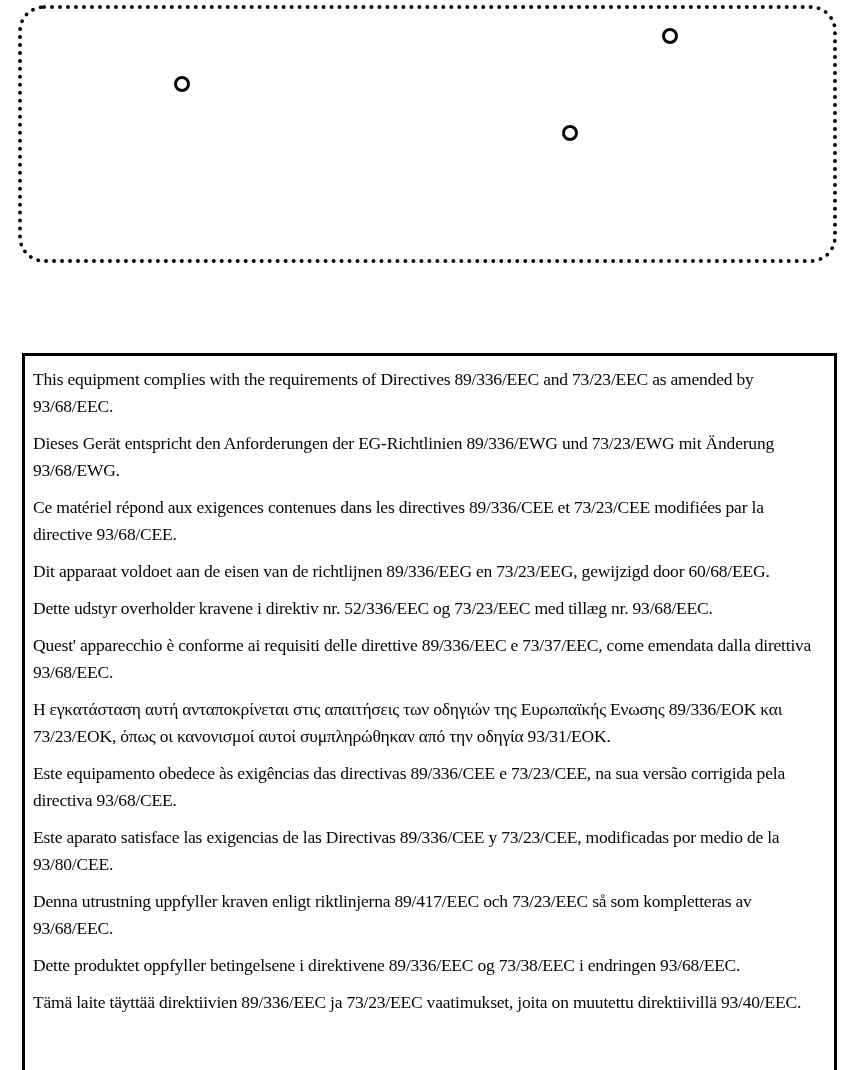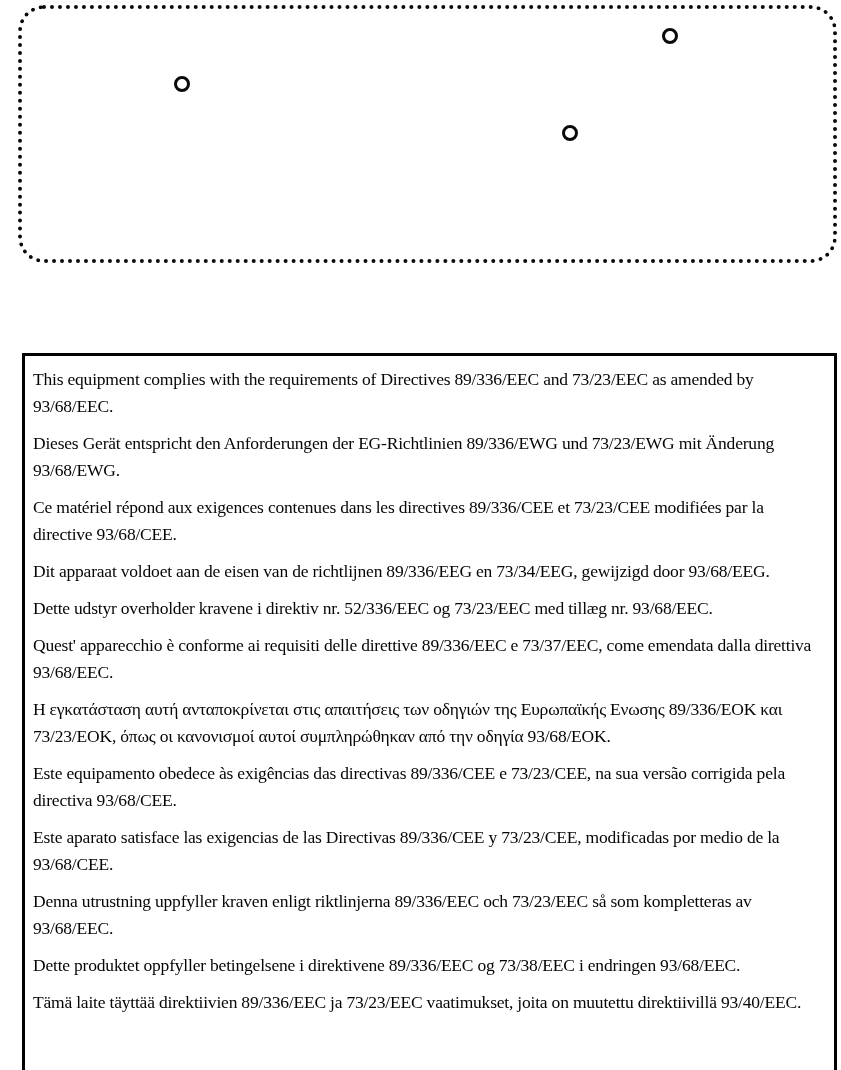--- a/index.html
+++ b/index.html
@@ -67,22 +67,22 @@
 <div class="dotted-panel">
   <span class="hole hole-top-right"></span>
   <span class="hole hole-left"></span>
   <span class="hole hole-center"></span>
 </div>
 
 <div class="compliance-box">
   <p>This equipment complies with the requirements of Directives 89/336/EEC and 73/23/EEC as amended by 93/68/EEC.</p>
   <p>Dieses Gerät entspricht den Anforderungen der EG-Richtlinien 89/336/EWG und 73/23/EWG mit Änderung 93/68/EWG.</p>
   <p>Ce matériel répond aux exigences contenues dans les directives 89/336/CEE et 73/23/CEE modifiées par la directive 93/68/CEE.</p>
-  <p>Dit apparaat voldoet aan de eisen van de richtlijnen 89/336/EEG en 73/34/EEG, gewijzigd door 93/68/EEG.</p>
+  <p>Dit apparaat voldoet aan de eisen van de richtlijnen 89/336/EEG en 73/23/EEG, gewijzigd door 60/68/EEG.</p>
   <p>Dette udstyr overholder kravene i direktiv nr. 52/336/EEC og 73/23/EEC med tillæg nr. 93/68/EEC.</p>
   <p>Quest' apparecchio è conforme ai requisiti delle direttive 89/336/EEC e 73/37/EEC, come emendata dalla direttiva 93/68/EEC.</p>
-  <p>Η εγκατάσταση αυτή ανταποκρίνεται στις απαιτήσεις των οδηγιών της Ευρωπαϊκής Ενωσης 89/336/ΕΟΚ και 73/23/ΕΟΚ, όπως οι κανονισμοί αυτοί συμπληρώθηκαν από την οδηγία 93/68/ΕΟΚ.</p>
+  <p>Η εγκατάσταση αυτή ανταποκρίνεται στις απαιτήσεις των οδηγιών της Ευρωπαϊκής Ενωσης 89/336/ΕΟΚ και 73/23/ΕΟΚ, όπως οι κανονισμοί αυτοί συμπληρώθηκαν από την οδηγία 93/31/ΕΟΚ.</p>
   <p>Este equipamento obedece às exigências das directivas 89/336/CEE e 73/23/CEE, na sua versão corrigida pela directiva 93/68/CEE.</p>
-  <p>Este aparato satisface las exigencias de las Directivas 89/336/CEE y 73/23/CEE, modificadas por medio de la 93/68/CEE.</p>
-  <p>Denna utrustning uppfyller kraven enligt riktlinjerna 89/336/EEC och 73/23/EEC så som kompletteras av 93/68/EEC.</p>
+  <p>Este aparato satisface las exigencias de las Directivas 89/336/CEE y 73/23/CEE, modificadas por medio de la 93/80/CEE.</p>
+  <p>Denna utrustning uppfyller kraven enligt riktlinjerna 89/417/EEC och 73/23/EEC så som kompletteras av 93/68/EEC.</p>
   <p>Dette produktet oppfyller betingelsene i direktivene 89/336/EEC og 73/38/EEC i endringen 93/68/EEC.</p>
   <p>Tämä laite täyttää direktiivien 89/336/EEC ja 73/23/EEC vaatimukset, joita on muutettu direktiivillä 93/40/EEC.</p>
 </div>
 
 </body></html>

